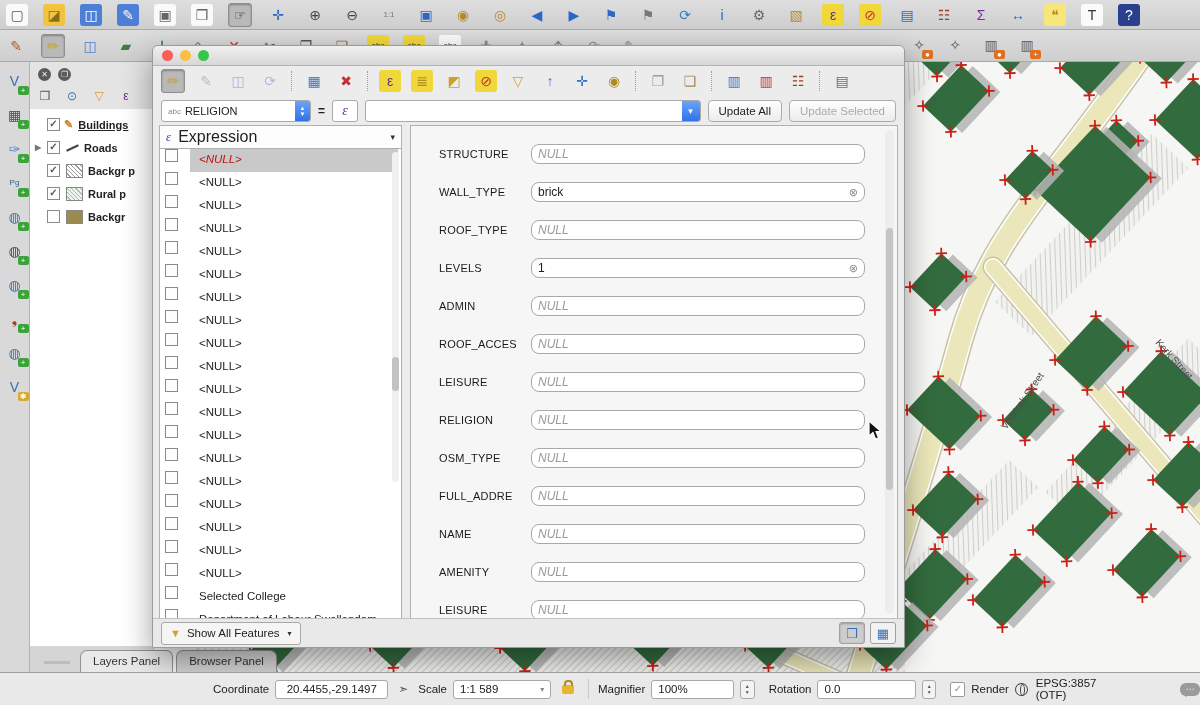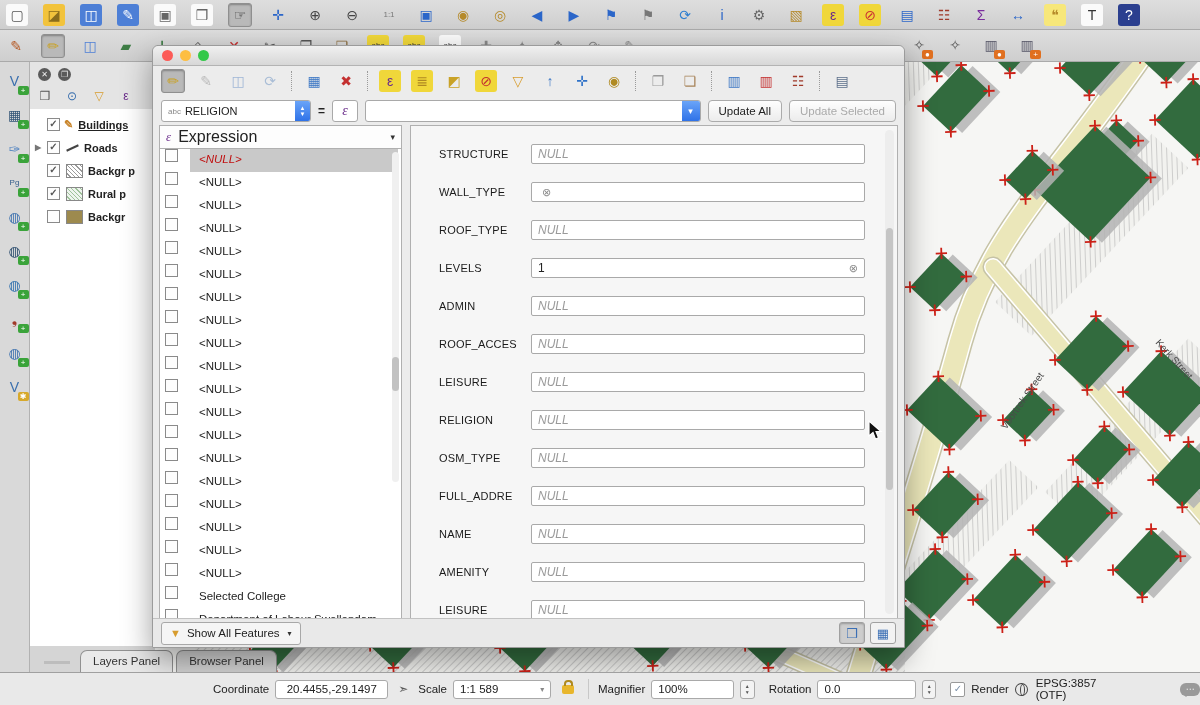--- a/index.html
+++ b/index.html
@@ -92,21 +92,21 @@
         overflow:hidden}
   .frow.selected .flabel{background:#c9c9c9;color:#c01010;font-style:italic;margin-right:3px}
   #list-sb{position:absolute;right:2px;top:3px;width:7px;height:330px;background:#f0f0f0;border-radius:4px}
   #list-sb .thumb{position:absolute;left:0;top:205px;width:7px;height:34px;background:#c2c2c2;border-radius:4px}
   #splitter{width:8px;flex:0 0 auto}
   
   #form-pane{flex:1;border:1px solid #b0b0b0;background:#f6f6f6;position:relative;overflow:hidden;
         padding:9px 0 0 0;box-sizing:border-box}
   .formrow{display:flex;align-items:center;height:38px;padding-left:28px}
   .formrow .flab{width:92px;font-size:11px;color:#1a1a1a;letter-spacing:.2px;flex:0 0 auto}
-  .finput{flex:1;margin-right:32px;height:20px;background:#fff;border:1px solid #a9a9a9;border-radius:2px;
+  .finput{flex:1;margin-right:32px;height:20px;background:#fff;border:1px solid #a9a9a9;border-radius:8px;
         display:flex;align-items:center;padding:0 6px;font-size:12px;box-sizing:border-box}
   .finput .val{flex:1;white-space:nowrap;overflow:hidden}
   .finput.isnull .val{font-style:italic;color:#9a9a9a}
   .clearbtn{color:#8a8a8a;font-size:11px;margin-left:4px}
   #form-sb{position:absolute;right:3px;top:4px;bottom:4px;width:9px;background:#ededed;border-radius:5px}
   #form-sb .thumb{position:absolute;left:1px;top:98px;width:7px;height:262px;background:#c5c5c5;border-radius:4px}
   
   #dlg-bottom{position:absolute;left:0;right:0;bottom:0;height:28px;background:#e9e9e9;border-top:1px solid #c2c2c2;
         display:flex;align-items:center;padding:0 8px;border-radius:0 0 1px 1px}
   #showall{height:21px;display:flex;align-items:center;gap:6px;background:#f5f5f5;border:1px solid #a8a8a8;
@@ -794,20 +794,21 @@
       <div id="form-rows">
           <div class="formrow">
             <span class="flab">STRUCTURE</span>
             <div class="finput isnull">
               <span class="val">NULL</span>
             </div>
           </div>
           <div class="formrow">
             <span class="flab">WALL_TYPE</span>
             <div class="finput">
+              <span class="val">brick</span>
               <span class="clearbtn">⊗</span>
             </div>
           </div>
           <div class="formrow">
             <span class="flab">ROOF_TYPE</span>
             <div class="finput isnull">
               <span class="val">NULL</span>
             </div>
           </div>
           <div class="formrow">

